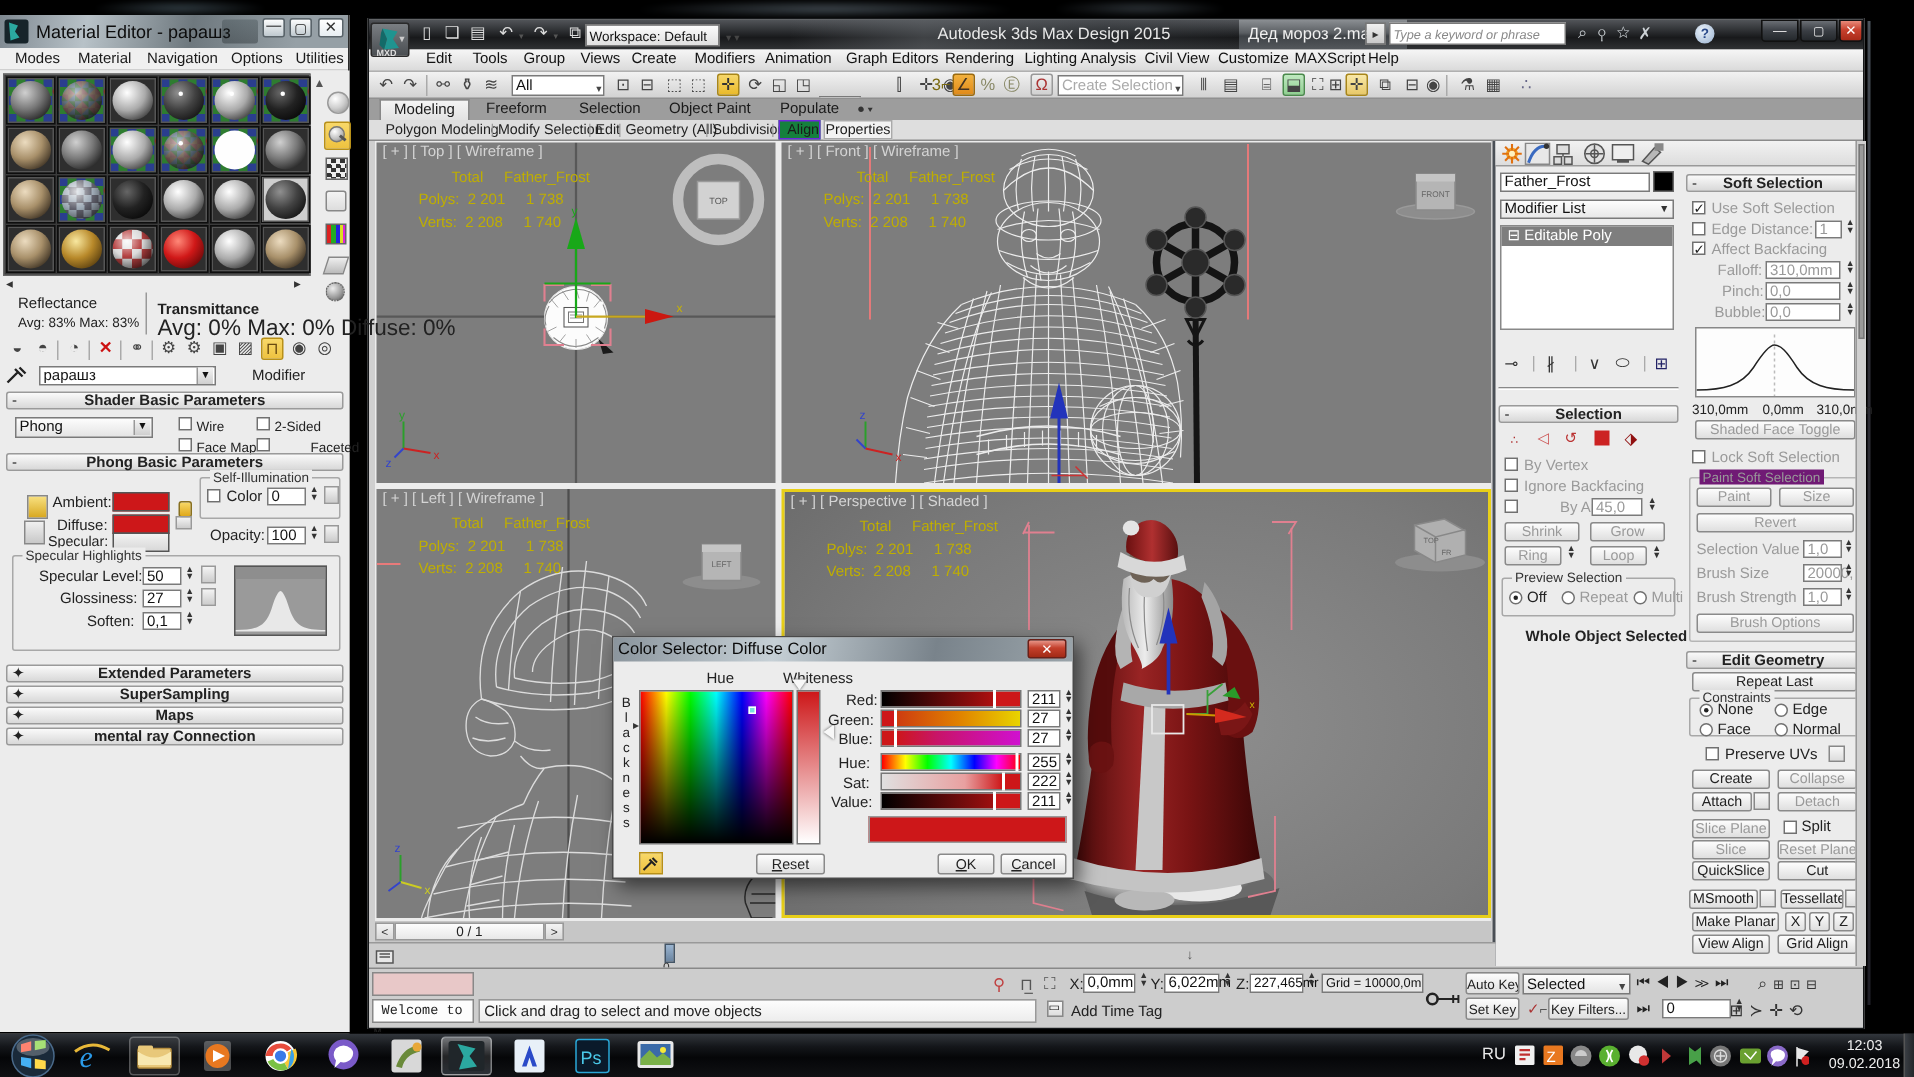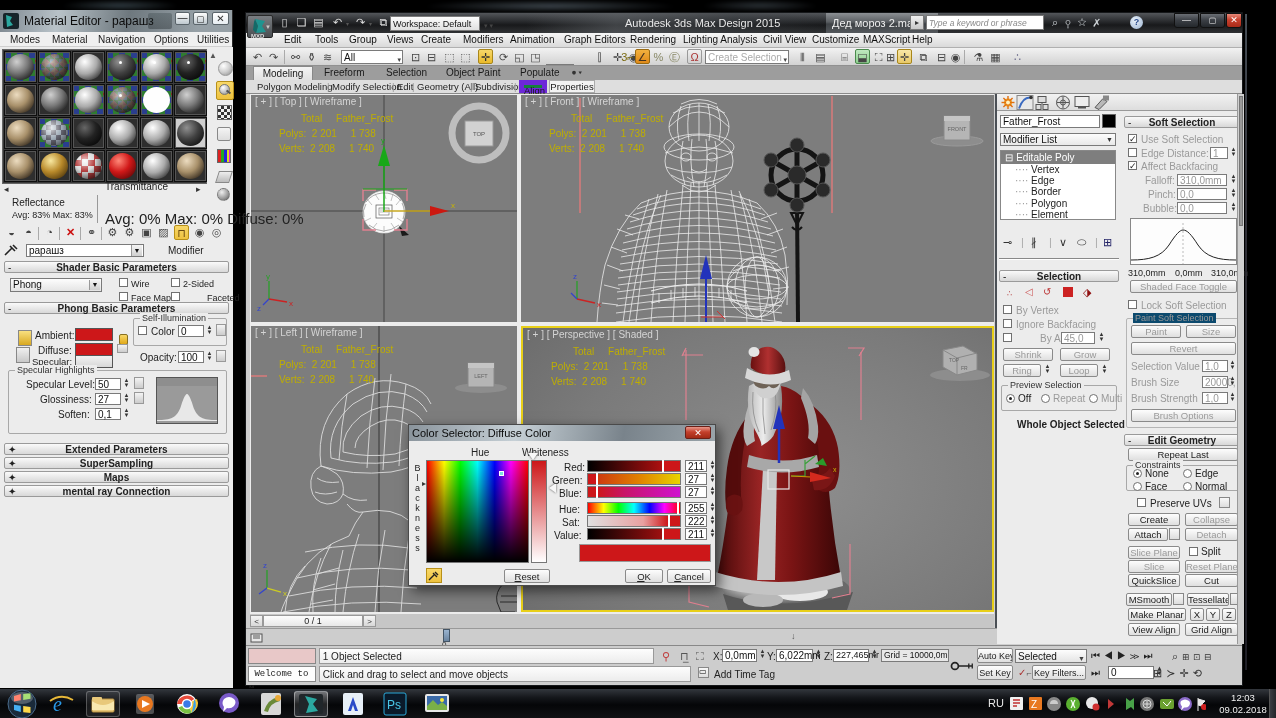--- a/index.html
+++ b/index.html
@@ -191,21 +191,21 @@
     <span class="abs" style="left:11px;top:1px;color:#222;">Polygon Modeling</span>
         <span class="abs" style="left:81px;top:1px;color:#999;">|</span>
     <span class="abs" style="left:86px;top:1px;color:#222;">Modify Selection</span>
         <span class="abs" style="left:146px;top:1px;color:#999;">|</span>
     <span class="abs" style="left:151px;top:1px;color:#222;">Edit</span>
         <span class="abs" style="left:166px;top:1px;color:#999;">|</span>
     <span class="abs" style="left:171px;top:1px;color:#222;">Geometry (All)</span>
         <span class="abs" style="left:224px;top:1px;color:#999;">|</span>
     <span class="abs" style="left:229px;top:1px;color:#222;">Subdivision</span>
         <span class="abs" style="left:268px;top:1px;color:#999;">|</span>
-    <span class="abs" style="left:273px;top:0px;width:28px;height:13px;background:#15803d;border:5px solid #6d28d9;text-align:left;line-height:12px;">Align</span>
+    <span class="abs" style="left:273px;top:0px;width:28px;height:13px;background:#15803d;border:1px solid #6d28d9;text-align:right;line-height:12px;">Align</span>
     <span class="abs" style="left:303px;top:0px;width:46px;height:13px;background:#f2f2f2;border:1px solid #aaa;text-align:center;line-height:12px;">Properties</span>
   </div>
   <div id="viewports">
     <div class="vp" id="vp-top">
       <svg class="abs" style="left:0;top:0" width="266" height="227" viewBox="0 0 266 227">
         <line x1="133" y1="0" x2="133" y2="227" stroke="#585858" stroke-width="1.5"></line>
         <line x1="0" y1="116" x2="266" y2="116" stroke="#585858" stroke-width="1.5"></line>
 
         <circle cx="228" cy="38" r="27" fill="none" stroke="#c9c9c9" stroke-width="7" opacity=".85"></circle>
         <rect x="214" y="26" width="28" height="25" fill="#d2d2d2" stroke="#9a9a9a"></rect>
@@ -544,21 +544,20 @@
               <rect x="2" y="-7" width="6" height="5" fill="#888"></rect>
             </g>
       </svg>
     </div>
 
     <div class="fld" style="left:3px;top:21px;width:100px;height:13px;">Father_Frost</div>
     <div class="abs" style="left:105px;top:20px;width:14px;height:14px;background:#000;border:1px solid #666;"></div>
     <div class="fld" style="left:3px;top:39px;width:116px;height:13px;background:linear-gradient(#fdfdfd,#e8e8e8);">Modifier List<span style="position:absolute;right:2px;top:2px;font-size:7px;color:#333;">▼</span></div>
     <div class="abs" style="left:3px;top:56px;width:116px;height:70px;background:#fff;border:1px solid #888;font-size:10px;">
       <div style="position:relative;height:13px;background:#7e7e7e;color:#fff;padding-left:4px;line-height:13px;">⊟ Editable Poly</div>
-      <div style="padding-left:14px;line-height:11.2px;color:#222;"><span style="color:#999">····</span> Vertex<br><span style="color:#999">····</span> Edge<br><span style="color:#999">····</span> Border<br><span style="color:#999">····</span> Polygon<br><span style="color:#999">····</span> Element</div>
     </div>
     <div class="abs" style="left:4px;top:142px;width:116px;height:15px;color:#333;font-size:11px;">
       <span class="abs" style="left:2px;">⊸</span>
           <span class="abs" style="left:20px;color:#aaa;">|</span>
           <span class="abs" style="left:30px;">∦</span>
           <span class="abs" style="left:48px;color:#aaa;">|</span>
           <span class="abs" style="left:58px;">∨</span>
           <span class="abs" style="left:76px;">⬭</span>
           <span class="abs" style="left:94px;color:#aaa;">|</span>
           <span class="abs" style="left:102px;color:#226;">⊞</span>
@@ -621,21 +620,21 @@
             <line x1="52" y1="4" x2="52" y2="45" stroke="#bbb" stroke-dasharray="2 2"></line>
           </svg>
     </div>
     <div class="lb" style="left:131px;top:174px;font-size:9px;">310,0mm</div>
         <div class="lb" style="left:178px;top:174px;font-size:9px;">0,0mm</div>
         <div class="lb" style="left:214px;top:174px;font-size:9px;">310,0mm</div>
     <div class="btn dis" style="left:133px;top:186px;width:107px;height:13px;">Shaded Face Toggle</div>
     <div class="chk" style="left:131px;top:206px;"></div>
         <div class="lb dis" style="left:144px;top:206px;">Lock Soft Selection</div>
     <div class="grp" style="left:129px;top:224px;width:114px;height:110px;border-color:#b5b5b5;">
-          <u style="background:#0c4a6e;color:#999;">Paint Soft Selection</u>
+          <u style="background:#701a75;color:#999;">Paint Soft Selection</u>
         </div>
     <div class="btn dis" style="left:134px;top:231px;width:50px;height:13px;">Paint</div>
     <div class="btn dis" style="left:189px;top:231px;width:50px;height:13px;">Size</div>
     <div class="btn dis" style="left:134px;top:248px;width:105px;height:13px;">Revert</div>
     <div class="lb dis" style="left:134px;top:267px;">Selection Value</div>
         <div class="fld" style="left:205px;top:266px;width:26px;height:12px;color:#999;">1,0</div>
         <div class="spinbtn" style="left:231px;top:266px;">▲<br>▼</div>
     <div class="lb dis" style="left:134px;top:283px;">Brush Size</div>
         <div class="fld" style="left:205px;top:282px;width:26px;height:12px;color:#999;">20000,</div>
         <div class="spinbtn" style="left:231px;top:282px;">▲<br>▼</div>
@@ -696,21 +695,20 @@
           <rect x="1" y="3" width="11" height="8" fill="#e8e8e8" stroke="#555"></rect>
           <path d="M3 5 h7 M3 7 h7" stroke="#555"></path>
         </svg>
     <span class="abs" style="left:197px;top:0px;width:7px;height:13px;background:linear-gradient(#9ab4d0,#6a84a0);border:1px solid #456;"></span>
     <span class="abs" style="left:196px;top:11px;font-size:8px;color:#333;">0</span>
     <span class="abs" style="left:545px;top:2px;color:#555;font-size:9px;">↓</span>
   </div>
   <div id="mw-status">
     <div class="abs" style="left:2px;top:2px;width:68px;height:16px;background:#e8c8c8;border:1px solid #888;"></div>
     <div class="abs" style="left:2px;top:20px;width:68px;height:16px;background:#fdfdfd;border:1px solid #888;font-family:'Liberation Mono',monospace;font-size:9px;line-height:15px;color:#222;">&nbsp;Welcome to M</div>
-    <div class="abs" style="left:73px;top:2px;width:335px;height:16px;background:linear-gradient(#fdfdfd,#ececec);border:1px solid #999;line-height:15px;color:#222;">&nbsp;1 Object Selected</div>
     <div class="abs" style="left:73px;top:20px;width:372px;height:16px;background:linear-gradient(#fdfdfd,#ececec);border:1px solid #999;line-height:15px;color:#222;">&nbsp;Click and drag to select and move objects</div>
     <span class="abs" style="left:416px;top:4px;color:#c04040;font-size:11px;">⚲</span>
     <span class="abs" style="left:434px;top:4px;color:#555;font-size:11px;">⊓̲</span>
     <span class="abs" style="left:450px;top:4px;color:#555;font-size:11px;">⛶</span>
     <span class="abs lb" style="left:467px;top:5px;">X:</span>
         <div class="fld" style="left:476px;top:3px;width:35px;height:13px;">0,0mm</div>
         <div class="spinbtn" style="left:512px;top:3px;">▲<br>▼</div>
     <span class="abs lb" style="left:521px;top:5px;">Y:</span>
         <div class="fld" style="left:530px;top:3px;width:37px;height:13px;">6,022mm</div>
         <div class="spinbtn" style="left:568px;top:3px;">▲<br>▼</div>
@@ -847,21 +845,21 @@
       <div class="abs" style="left:10px;top:78px;width:14px;height:14px;background:linear-gradient(#f4f4f4,#ddd);border:1px solid #888;border-radius:2px;"></div>
       <div class="abs" style="left:10px;top:100px;width:14px;height:14px;background:linear-gradient(90deg,#d22 0 3px,#2a2 3px 6px,#22d 6px 9px,#dd2 9px 11px,#d2d 11px 14px);border:1px solid #666;"></div>
       <div class="abs" style="left:10px;top:122px;width:14px;height:12px;background:linear-gradient(#eee,#bbb);border:1px solid #888;transform:skewX(-18deg);"></div>
       <div class="abs" style="left:10px;top:139px;width:13px;height:13px;border-radius:50%;background:radial-gradient(circle at 35% 30%,#eee,#999 60%,#555);border:1px dotted #666;"></div>
     </div>
 
     <div class="abs" style="left:4px;top:137px;font-size:9px;color:#333;">◂</div>
     <div class="abs" style="left:196px;top:137px;font-size:9px;color:#333;">▸</div>
 
     <div class="abs lb" style="left:12px;top:150px;">Reflectance</div>
-    <div class="abs lb" style="left:105px;top:134px;">Transmittance</div>
+    <div class="abs lb" style="left:105px;top:154px;font-weight:bold;">Transmittance</div>
     <div class="abs lb" style="left:12px;top:163px;font-size:9px;">Avg: 83% Max: 83%</div>
     <div class="abs lb" style="left:105px;top:163px;font-size:15px;">Avg: 0% Max: 0% Diffuse: 0%</div>
     <div class="abs" style="left:97px;top:148px;width:1px;height:28px;background:#999;"></div>
 
     <div class="abs" id="me-icons" style="left:2px;top:178px;width:230px;height:17px;">
       <span class="tico" style="left:2px;">◒</span>
           <span class="tico" style="left:19px;">◓</span>
       <span class="abs" style="left:36px;top:2px;width:1px;height:13px;background:#aaa;"></span>
       <span class="tico" style="left:40px;">◔</span>
       <span class="abs" style="left:57px;top:2px;width:1px;height:13px;background:#aaa;"></span>

